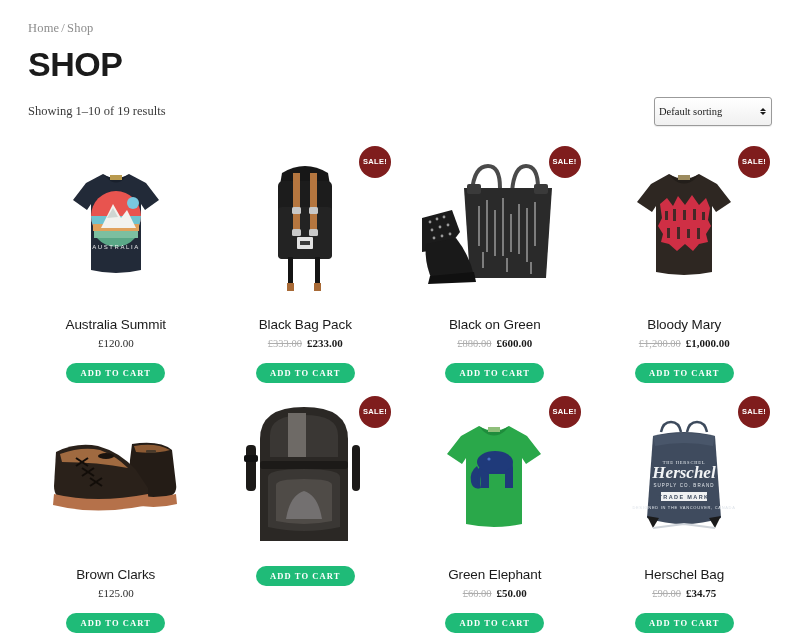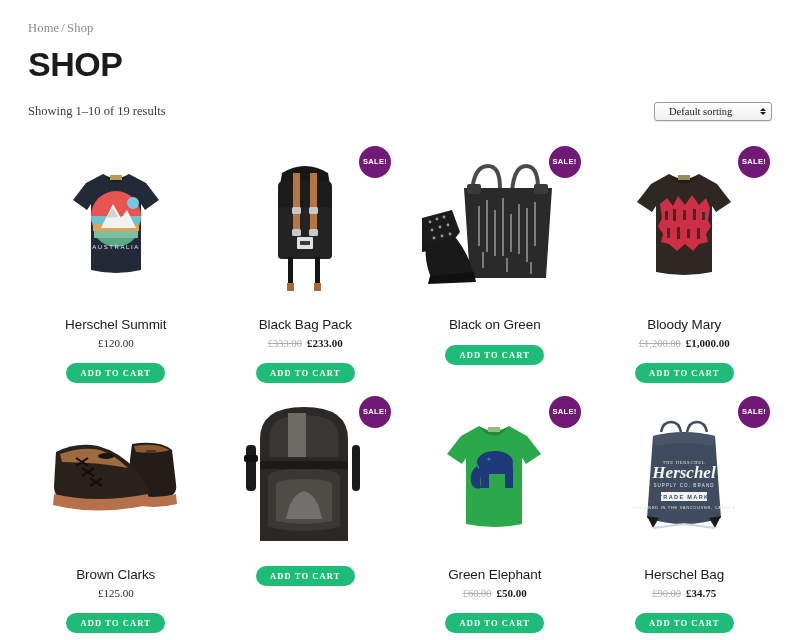--- a/index.html
+++ b/index.html
@@ -37,30 +37,30 @@
     align-items: center;
     justify-content: space-between;
   }
   .result-count {
     font-family: "Liberation Serif", serif;
     font-size: 12.5px;
     color: #3a3a3a;
   }
   .sort-select {
     width: 118px;
-    height: 19px;
+    height: 29px;
     border: 1px solid #9a9a9a;
     border-radius: 3px;
     background: linear-gradient(#ffffff, #f0f0f0);
     font-family: "Liberation Serif", serif;
     font-size: 10.5px;
     color: #1a1a1a;
     display: flex;
     align-items: center;
-    padding: 0 4px 0 14px;
+    padding: 0 4px 0 4px;
     position: relative;
     box-shadow: 0 1px 1px rgba(0,0,0,.08);
   }
   .sort-select .sort-label { flex: 1; white-space: nowrap; }
   .sort-arrows { width: 9px; display: flex; flex-direction: column; align-items: center; gap: 1px; }
   .sort-arrows i { display: block; width: 0; height: 0; border-left: 3.2px solid transparent; border-right: 3.2px solid transparent; }
   .sort-arrows i.up { border-bottom: 3.6px solid #1a1a1a; }
   .sort-arrows i.dn { border-top: 3.6px solid #1a1a1a; }
 
   .grid {
@@ -83,21 +83,21 @@
     overflow: hidden;
   }
   .thumb-wrap svg { display: block; }
 
   .sale-badge {
     position: absolute;
     top: 3px;
     right: 2px;
     width: 32px; height: 32px;
     border-radius: 50%;
-    background: #701a75;
+    background: #7f1d1d;
     color: #fff;
     font-size: 7.5px;
     font-weight: bold;
     letter-spacing: .3px;
     display: flex;
     align-items: center;
     justify-content: center;
     z-index: 4;
     font-family: "Liberation Sans", sans-serif;
   }
@@ -179,21 +179,21 @@
           <path d="M50 68 a25 25 0 0 0 50 0 z" fill="#6fc3cf"></path>
           <path d="M52 76 h46 v7 h-46 z" fill="#e0a15c"></path>
           <path d="M53 83 h44 v7 h-44 z" fill="#7cbfa0"></path>
           <path d="M56 90 a25 25 0 0 0 38 0 z" fill="#5aa887"></path>
           <circle cx="92" cy="55" r="6" fill="#79c8e0"></circle>
           <path d="M60 80 L72 56 L80 70 L86 62 L95 80 Z" fill="#f2f2ee"></path>
           <path d="M66 70 L72 60 L77 69 Z" fill="#cfd6d2"></path>
           <text x="75" y="101" font-family="Liberation Sans, sans-serif" font-size="6" fill="#e9eaec" text-anchor="middle" letter-spacing="1.6">AUSTRALIA</text>
         </svg>
       </div>
-      <div class="product-title">Herschel Summit</div>
+      <div class="product-title">Australia Summit</div>
       <div class="price-row">
         <span class="price-single">£120.00</span>
       </div>
       <button class="add-btn">ADD TO CART</button>
     </div>
 
     <div class="product">
       <div class="thumb-wrap">
         <div class="sale-badge">SALE!</div>
         <svg width="150" height="155" viewBox="0 0 150 155">
@@ -254,20 +254,24 @@
               <circle cx="36" cy="77" r="1.4"></circle>
             <circle cx="22" cy="90" r="1.4"></circle>
               <circle cx="30" cy="88" r="1.4"></circle>
               <circle cx="38" cy="86" r="1.4"></circle>
           </g>
           <path d="M14 96 L44 90 Q58 108 62 128 L20 132 Q12 114 14 96 Z" fill="#191919"></path>
           <path d="M18 128 L62 124 L64 134 L16 136 Z" fill="#101010"></path>
         </svg>
       </div>
       <div class="product-title">Black on Green</div>
+      <div class="price-row">
+        <span class="price-old">£880.00</span>
+        <span class="price-new">£600.00</span>
+      </div>
       <button class="add-btn">ADD TO CART</button>
     </div>
 
     <div class="product">
       <div class="thumb-wrap">
         <div class="sale-badge">SALE!</div>
         <svg width="155" height="150" viewBox="0 0 155 150">
           <path d="M44 36 L62 26 Q77 35 92 26 L110 36 L124 54 L109 64 L105 58 L105 124 Q77 130 49 124 L49 58 L45 64 L30 54 Z" fill="#2e2722"></path>
           <path d="M62 26 Q77 37 92 26 L88 31 Q77 40 66 31 Z" fill="#231e1a"></path>
           <rect x="71" y="27" width="12" height="5" fill="#9c8b5e"></rect>

